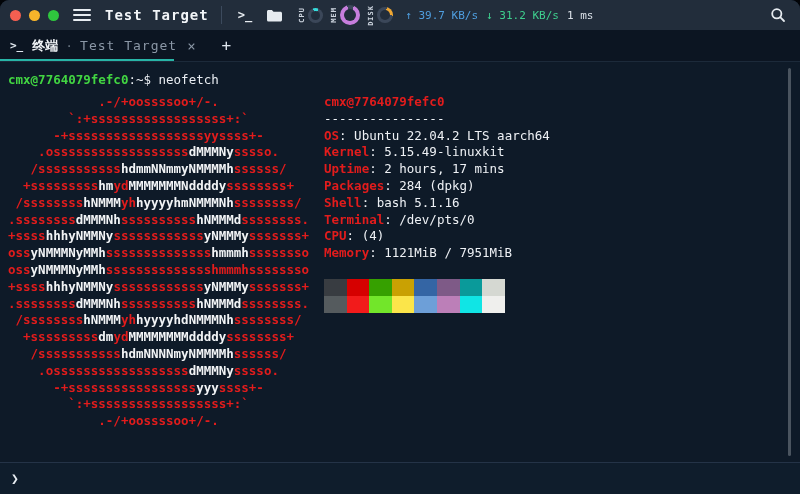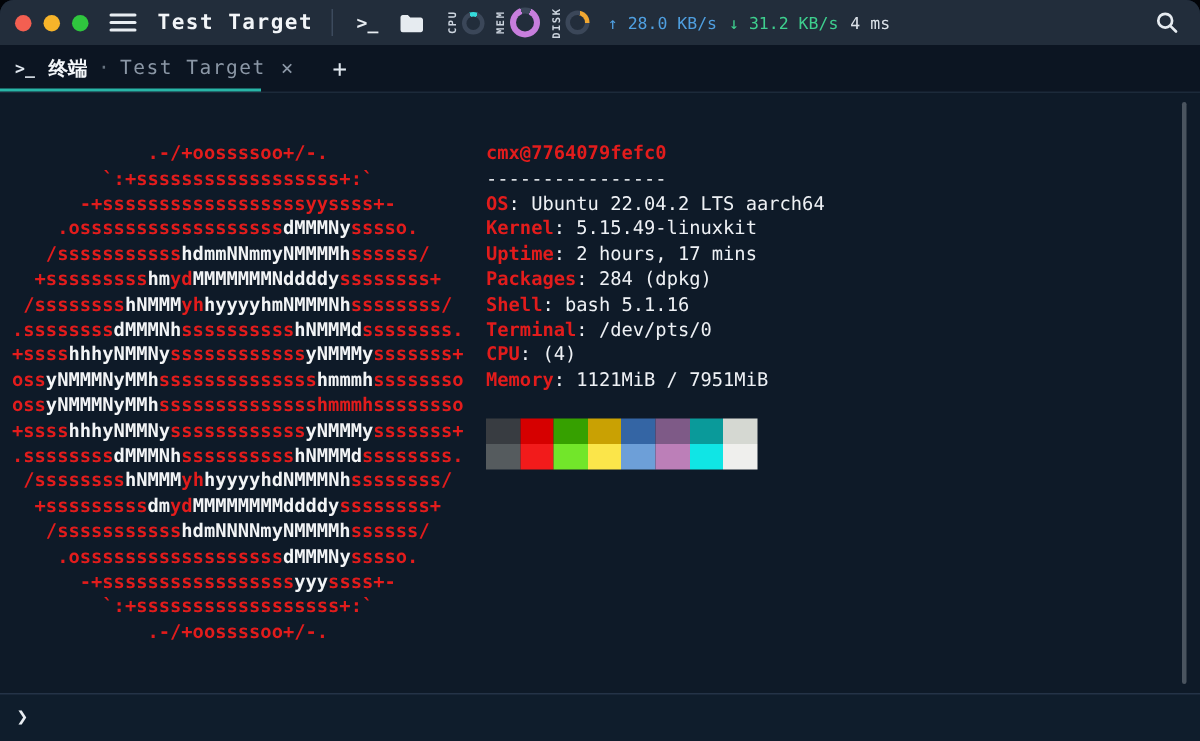--- a/index.html
+++ b/index.html
@@ -94,23 +94,23 @@
     </div>
     <div class="gauge-wrap">
       <span class="vlabel">MEM</span>
       <div class="ring thick" style="width: 20px; height: 20px; background: conic-gradient(from 25deg, rgb(199, 126, 221) 88%, rgb(59, 71, 89) 0deg);"></div>
     </div>
     <div class="gauge-wrap">
       <span class="vlabel">DISK</span>
       <div class="ring" style="width: 16px; height: 16px; background: conic-gradient(from 15deg, rgb(240, 167, 50) 22%, rgb(59, 71, 89) 0deg);"></div>
     </div>
 
-    <span class="net up">↑ 28.0 KB/s</span>
+    <span class="net up">↑ 39.7 KB/s</span>
     <span class="net down">↓ 31.2 KB/s</span>
-    <span class="net lat">4 ms</span>
+    <span class="net lat">1 ms</span>
     <div class="tb-spacer"></div>
     <span class="search">
       <svg width="16" height="16" viewBox="0 0 16 16" fill="none" stroke="#e6ebf0" stroke-width="1.8" stroke-linecap="round">
         <circle cx="6.8" cy="6.8" r="4.6"></circle>
           <line x1="10.4" y1="10.4" x2="14" y2="14"></line>
       </svg>
     </span>
   </div>
 
   <div class="tabbar">
@@ -119,20 +119,21 @@
       <span class="tab-group">终端</span>
       <span class="tab-dot">·</span>
       <span class="tab-name">Test Target</span>
       <span class="tab-close">×</span>
     </div>
     <span class="tab-new">+</span>
     <div class="tab-underline"></div>
   </div>
 
   <div class="terminal">
+    <pre class="prompt"><span class="bold" style="color: rgb(66, 214, 66);">cmx@7764079fefc0</span><span>:~$</span> <span>neofetch</span></pre>
 
     <pre class="art" id="art"><div><span style="color: rgb(226, 28, 28);">            .-/+oossssoo+/-.</span></div><div><span style="color: rgb(226, 28, 28);">        `:+ssssssssssssssssss+:`</span></div><div><span style="color: rgb(226, 28, 28);">      -+ssssssssssssssssssyyssss+-</span></div><div><span style="color: rgb(226, 28, 28);">    .ossssssssssssssssss</span><span style="color: rgb(242, 244, 246);">dMMMNy</span><span style="color: rgb(226, 28, 28);">sssso.</span></div><div><span style="color: rgb(226, 28, 28);">   /sssssssssss</span><span style="color: rgb(242, 244, 246);">hdmmNNmmyNMMMMh</span><span style="color: rgb(226, 28, 28);">ssssss/</span></div><div><span style="color: rgb(226, 28, 28);">  +sssssssss</span><span style="color: rgb(242, 244, 246);">hm</span><span style="color: rgb(226, 28, 28);">yd</span><span style="color: rgb(242, 244, 246);">MMMMMMMNddddy</span><span style="color: rgb(226, 28, 28);">ssssssss+</span></div><div><span style="color: rgb(226, 28, 28);"> /ssssssss</span><span style="color: rgb(242, 244, 246);">hNMMM</span><span style="color: rgb(226, 28, 28);">yh</span><span style="color: rgb(242, 244, 246);">hyyyyhmNMMMNh</span><span style="color: rgb(226, 28, 28);">ssssssss/</span></div><div><span style="color: rgb(226, 28, 28);">.ssssssss</span><span style="color: rgb(242, 244, 246);">dMMMNh</span><span style="color: rgb(226, 28, 28);">ssssssssss</span><span style="color: rgb(242, 244, 246);">hNMMMd</span><span style="color: rgb(226, 28, 28);">ssssssss.</span></div><div><span style="color: rgb(226, 28, 28);">+ssss</span><span style="color: rgb(242, 244, 246);">hhhyNMMNy</span><span style="color: rgb(226, 28, 28);">ssssssssssss</span><span style="color: rgb(242, 244, 246);">yNMMMy</span><span style="color: rgb(226, 28, 28);">sssssss+</span></div><div><span style="color: rgb(226, 28, 28);">oss</span><span style="color: rgb(242, 244, 246);">yNMMMNyMMh</span><span style="color: rgb(226, 28, 28);">ssssssssssssss</span><span style="color: rgb(242, 244, 246);">hmmmh</span><span style="color: rgb(226, 28, 28);">ssssssso</span></div><div><span style="color: rgb(226, 28, 28);">oss</span><span style="color: rgb(242, 244, 246);">yNMMMNyMMh</span><span style="color: rgb(226, 28, 28);">sssssssssssssshmmmhssssssso</span></div><div><span style="color: rgb(226, 28, 28);">+ssss</span><span style="color: rgb(242, 244, 246);">hhhyNMMNy</span><span style="color: rgb(226, 28, 28);">ssssssssssss</span><span style="color: rgb(242, 244, 246);">yNMMMy</span><span style="color: rgb(226, 28, 28);">sssssss+</span></div><div><span style="color: rgb(226, 28, 28);">.ssssssss</span><span style="color: rgb(242, 244, 246);">dMMMNh</span><span style="color: rgb(226, 28, 28);">ssssssssss</span><span style="color: rgb(242, 244, 246);">hNMMMd</span><span style="color: rgb(226, 28, 28);">ssssssss.</span></div><div><span style="color: rgb(226, 28, 28);"> /ssssssss</span><span style="color: rgb(242, 244, 246);">hNMMM</span><span style="color: rgb(226, 28, 28);">yh</span><span style="color: rgb(242, 244, 246);">hyyyyhdNMMMNh</span><span style="color: rgb(226, 28, 28);">ssssssss/</span></div><div><span style="color: rgb(226, 28, 28);">  +sssssssss</span><span style="color: rgb(242, 244, 246);">dm</span><span style="color: rgb(226, 28, 28);">yd</span><span style="color: rgb(242, 244, 246);">MMMMMMMMddddy</span><span style="color: rgb(226, 28, 28);">ssssssss+</span></div><div><span style="color: rgb(226, 28, 28);">   /sssssssssss</span><span style="color: rgb(242, 244, 246);">hdmNNNNmyNMMMMh</span><span style="color: rgb(226, 28, 28);">ssssss/</span></div><div><span style="color: rgb(226, 28, 28);">    .ossssssssssssssssss</span><span style="color: rgb(242, 244, 246);">dMMMNy</span><span style="color: rgb(226, 28, 28);">sssso.</span></div><div><span style="color: rgb(226, 28, 28);">      -+sssssssssssssssss</span><span style="color: rgb(242, 244, 246);">yyy</span><span style="color: rgb(226, 28, 28);">ssss+-</span></div><div><span style="color: rgb(226, 28, 28);">        `:+ssssssssssssssssss+:`</span></div><div><span style="color: rgb(226, 28, 28);">            .-/+oossssoo+/-.</span></div></pre>
     <pre class="info" id="info"><div style="color: rgb(226, 28, 28); font-weight: bold;">cmx@7764079fefc0</div><div>----------------</div><div><span style="color: rgb(226, 28, 28); font-weight: bold;">OS</span>: Ubuntu 22.04.2 LTS aarch64</div><div><span style="color: rgb(226, 28, 28); font-weight: bold;">Kernel</span>: 5.15.49-linuxkit</div><div><span style="color: rgb(226, 28, 28); font-weight: bold;">Uptime</span>: 2 hours, 17 mins</div><div><span style="color: rgb(226, 28, 28); font-weight: bold;">Packages</span>: 284 (dpkg)</div><div><span style="color: rgb(226, 28, 28); font-weight: bold;">Shell</span>: bash 5.1.16</div><div><span style="color: rgb(226, 28, 28); font-weight: bold;">Terminal</span>: /dev/pts/0</div><div><span style="color: rgb(226, 28, 28); font-weight: bold;">CPU</span>: (4)</div><div><span style="color: rgb(226, 28, 28); font-weight: bold;">Memory</span>: 1121MiB / 7951MiB</div></pre>
     <div class="palette" id="palette">
         <div class="prow">
           <div class="pcell" style="background: rgb(56, 60, 65);"></div>
           <div class="pcell" style="background: rgb(214, 0, 0);"></div>
           <div class="pcell" style="background: rgb(54, 160, 0);"></div>
           <div class="pcell" style="background: rgb(201, 161, 3);"></div>
           <div class="pcell" style="background: rgb(52, 101, 164);"></div>

